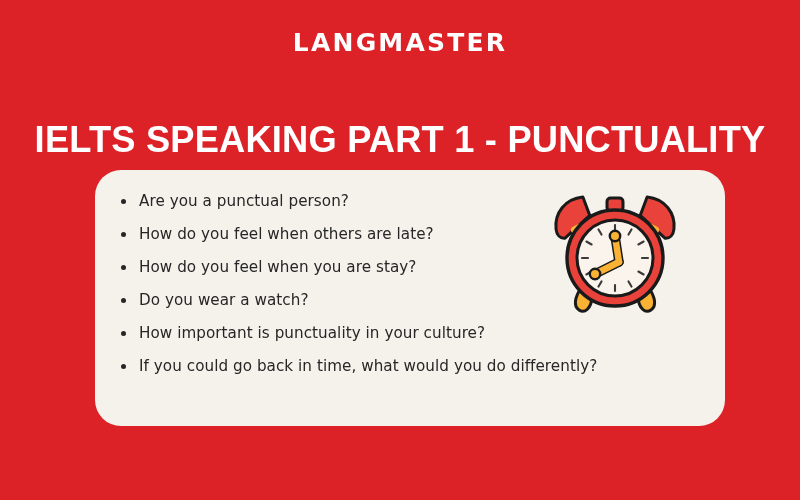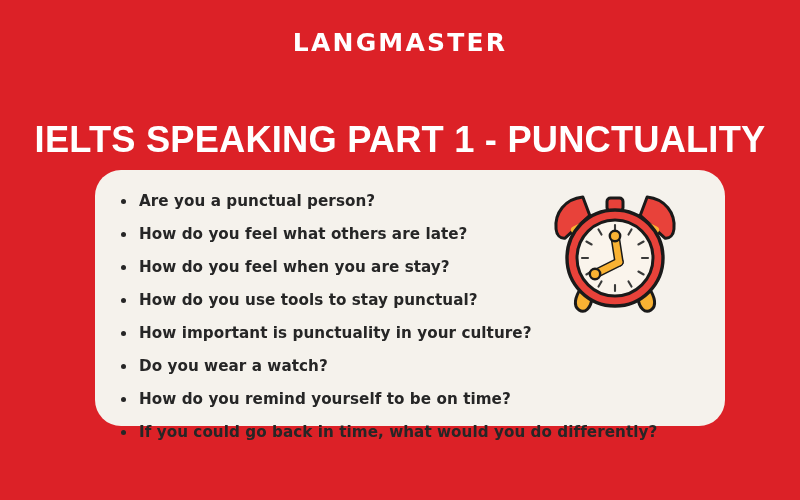--- a/index.html
+++ b/index.html
@@ -57,21 +57,20 @@
   
   #content-card {
     position: absolute;
     left: 95px;
     top: 170px;
     width: 630px;
     height: 256px;
     background: #f5f2ec;
     border-radius: 26px;
     box-sizing: border-box;
-    font-weight: bold;
   }
 
   
   #question-list {
     position: absolute;
     left: 0px;
     top: 18px;
     width: 640px;
     margin: 0;
     padding: 0 0 0 22px;
@@ -117,26 +116,24 @@
 <div id="slide">
 
   <div id="brand-logo">LANGMASTER</div>
 
   <h1 id="slide-title">IELTS SPEAKING PART 1 - PUNCTUALITY</h1>
 
   <div id="content-card">
 
     <ul id="question-list">
       <li>Are you a punctual person?</li>
-      <li>How do you feel what others are late?</li>
+      <li>How do you feel when others are late?</li>
       <li>How do you feel when you are stay?</li>
-      <li>How do you use tools to stay punctual?</li>
+      <li>Do you wear a watch?</li>
       <li>How important is punctuality in your culture?</li>
-      <li>Do you wear a watch?</li>
-      <li>How do you remind yourself to be on time?</li>
       <li>If you could go back in time, what would you do differently?</li>
     </ul>
 
     <svg id="alarm-clock-illustration" viewBox="0 0 140 140">
 
       <path d="M40 14 C22 14 10 27 10 43 C10 49 13 53 18 53 L45 33 Z" fill="#e8423a" stroke="#1a1a1a" stroke-width="3" stroke-linejoin="round" transform="rotate(-6 30 34)"></path>
 
       <path d="M100 14 C118 14 130 27 130 43 C130 49 127 53 122 53 L95 33 Z" fill="#e8423a" stroke="#1a1a1a" stroke-width="3" stroke-linejoin="round" transform="rotate(6 110 34)"></path>
 
       <path d="M30 46 L56 33" stroke="#f9b233" stroke-width="8" stroke-linecap="round"></path>

